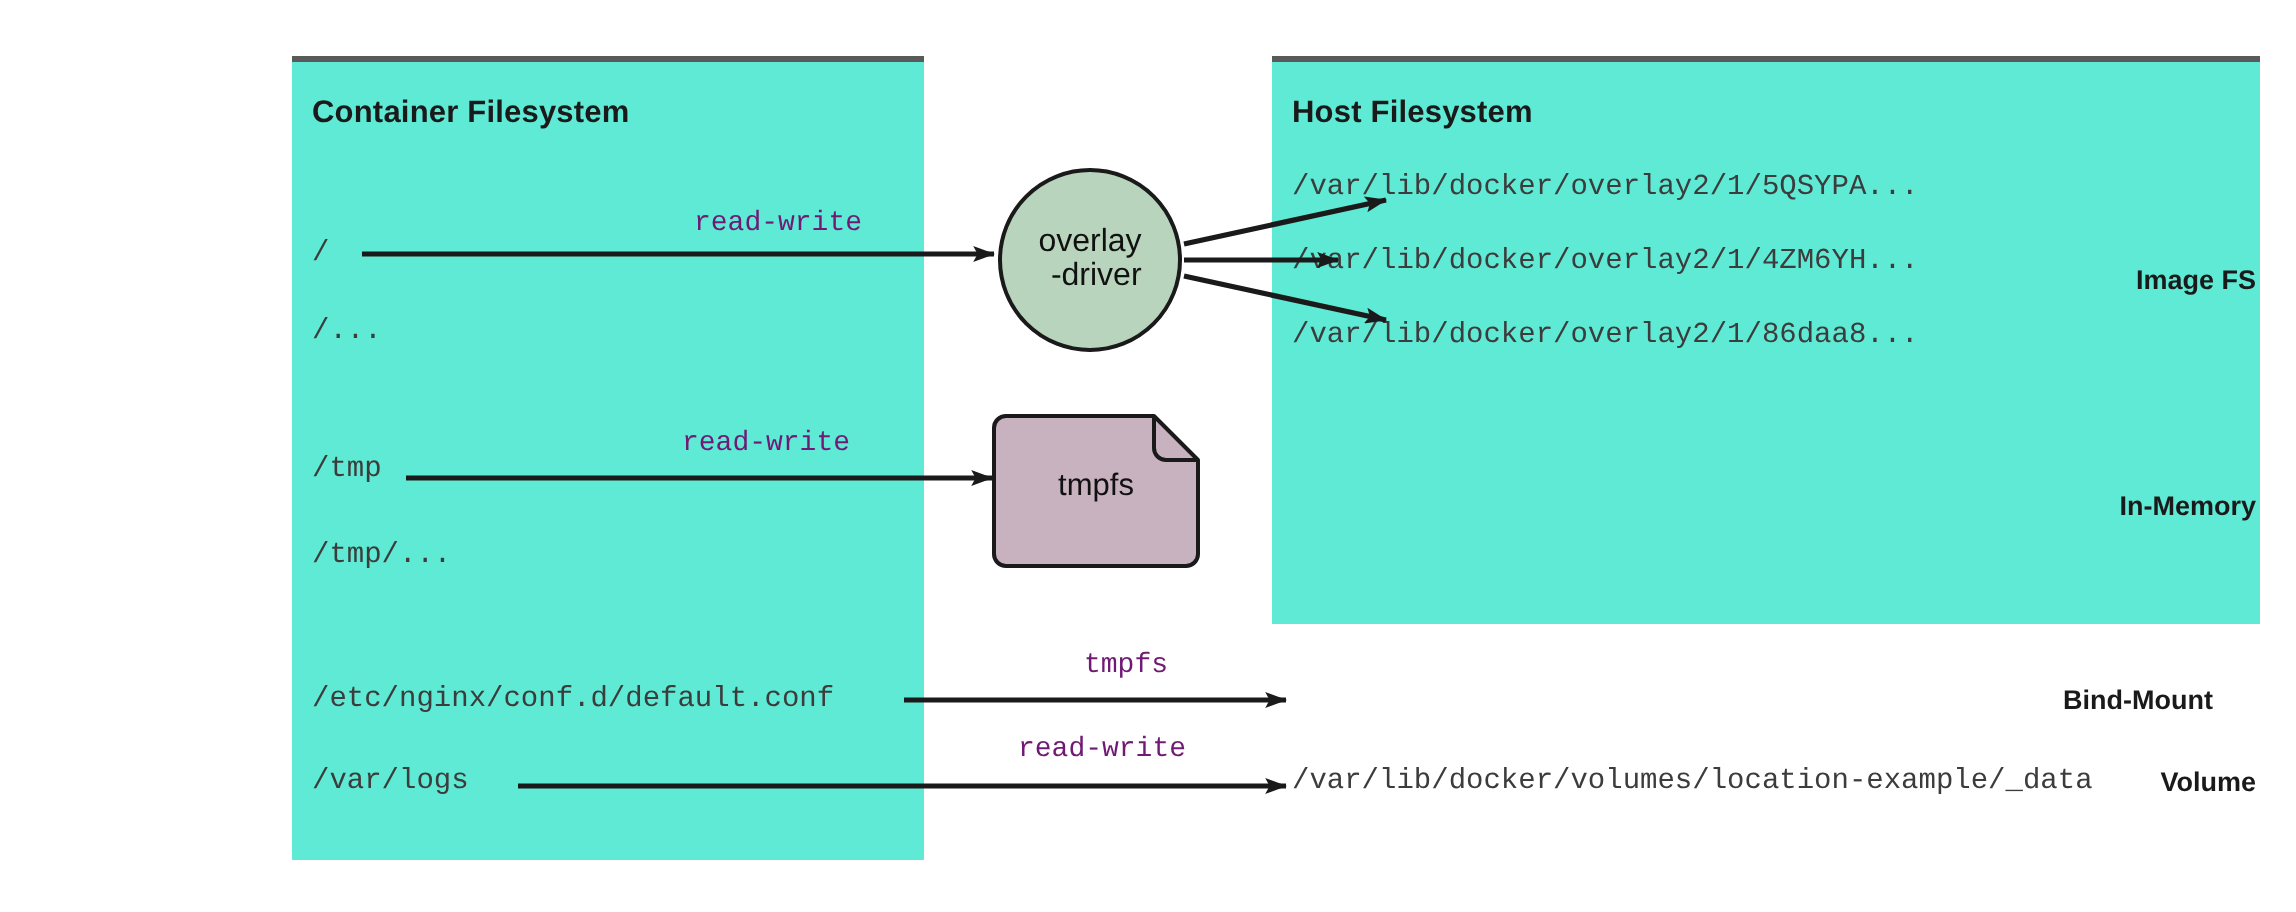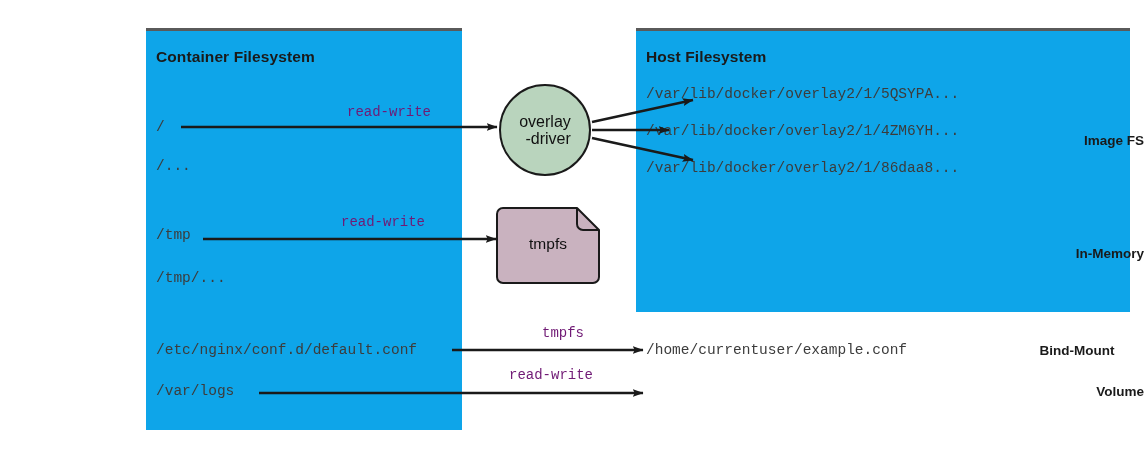--- a/index.html
+++ b/index.html
@@ -12,21 +12,21 @@
     width: 1148px;
     height: 456px;
     background: #ffffff;
     overflow: hidden;
     font-family: "Liberation Sans", sans-serif;
   }
 
   
   .panel {
     position: absolute;
-    background: #0ea5e9;
+    background: #5eead4;
     border-top: 3px solid #5a5a5a;
     box-sizing: border-box;
   }
   #panel-container { left: 146px; top: 28px; width: 316px; height: 402px; }
   #panel-host      { left: 636px; top: 28px; width: 494px; height: 284px; }
 
   .panel-title {
     position: absolute;
     left: 10px;
     top: 17px;
@@ -36,21 +36,21 @@
     letter-spacing: .1px;
     white-space: nowrap;
   }
 
   
   .row-label {
     position: absolute;
     right: 0;
     width: 138px;
     text-align: right;
-    padding-right: 4px;
+    padding-right: 20px;
     box-sizing: border-box;
     font-size: 13.5px;
     font-weight: bold;
     color: #1a1a1a;
     white-space: nowrap;
     transform: translateY(-50%);
   }
 
   
   .mono {
@@ -112,21 +112,21 @@
   <div class="mono" style="left:156px; top:127px;">/</div>
   <div class="mono" style="left:156px; top:166px;">/...</div>
   <div class="mono" style="left:156px; top:235px;">/tmp</div>
   <div class="mono" style="left:156px; top:278px;">/tmp/...</div>
   <div class="mono" style="left:156px; top:350px;">/etc/nginx/conf.d/default.conf</div>
   <div class="mono" style="left:156px; top:391px;">/var/logs</div>
 
   <div class="mono" style="left:646px; top:94px;">/var/lib/docker/overlay2/1/5QSYPA...</div>
   <div class="mono" style="left:646px; top:131px;">/var/lib/docker/overlay2/1/4ZM6YH...</div>
   <div class="mono" style="left:646px; top:168px;text-align:center;">/var/lib/docker/overlay2/1/86daa8...</div>
-  <div class="mono" style="left:646px; top:350px;">/home/currentuser/example.conf</div>
+  <div class="mono" style="left:646px; top:391px;">/var/lib/docker/volumes/location-example/_data</div>
 
   <div class="edge-label" style="left:389px; top:112px;">read-write</div>
   <div class="edge-label" style="left:383px; top:222px;">read-write</div>
   <div class="edge-label" style="left:563px; top:333px;">tmpfs</div>
   <div class="edge-label" style="left:551px; top:375px;">read-write</div>
 
   <svg id="vector" viewBox="0 0 1148 456">
     <defs>
       <marker id="arrowhead" markerWidth="11" markerHeight="8" refX="10.4" refY="4" orient="auto" markerUnits="userSpaceOnUse">
         <path d="M0,0 L11,4 L0,8 L2.2,4 Z" fill="#1a1a1a"></path>

